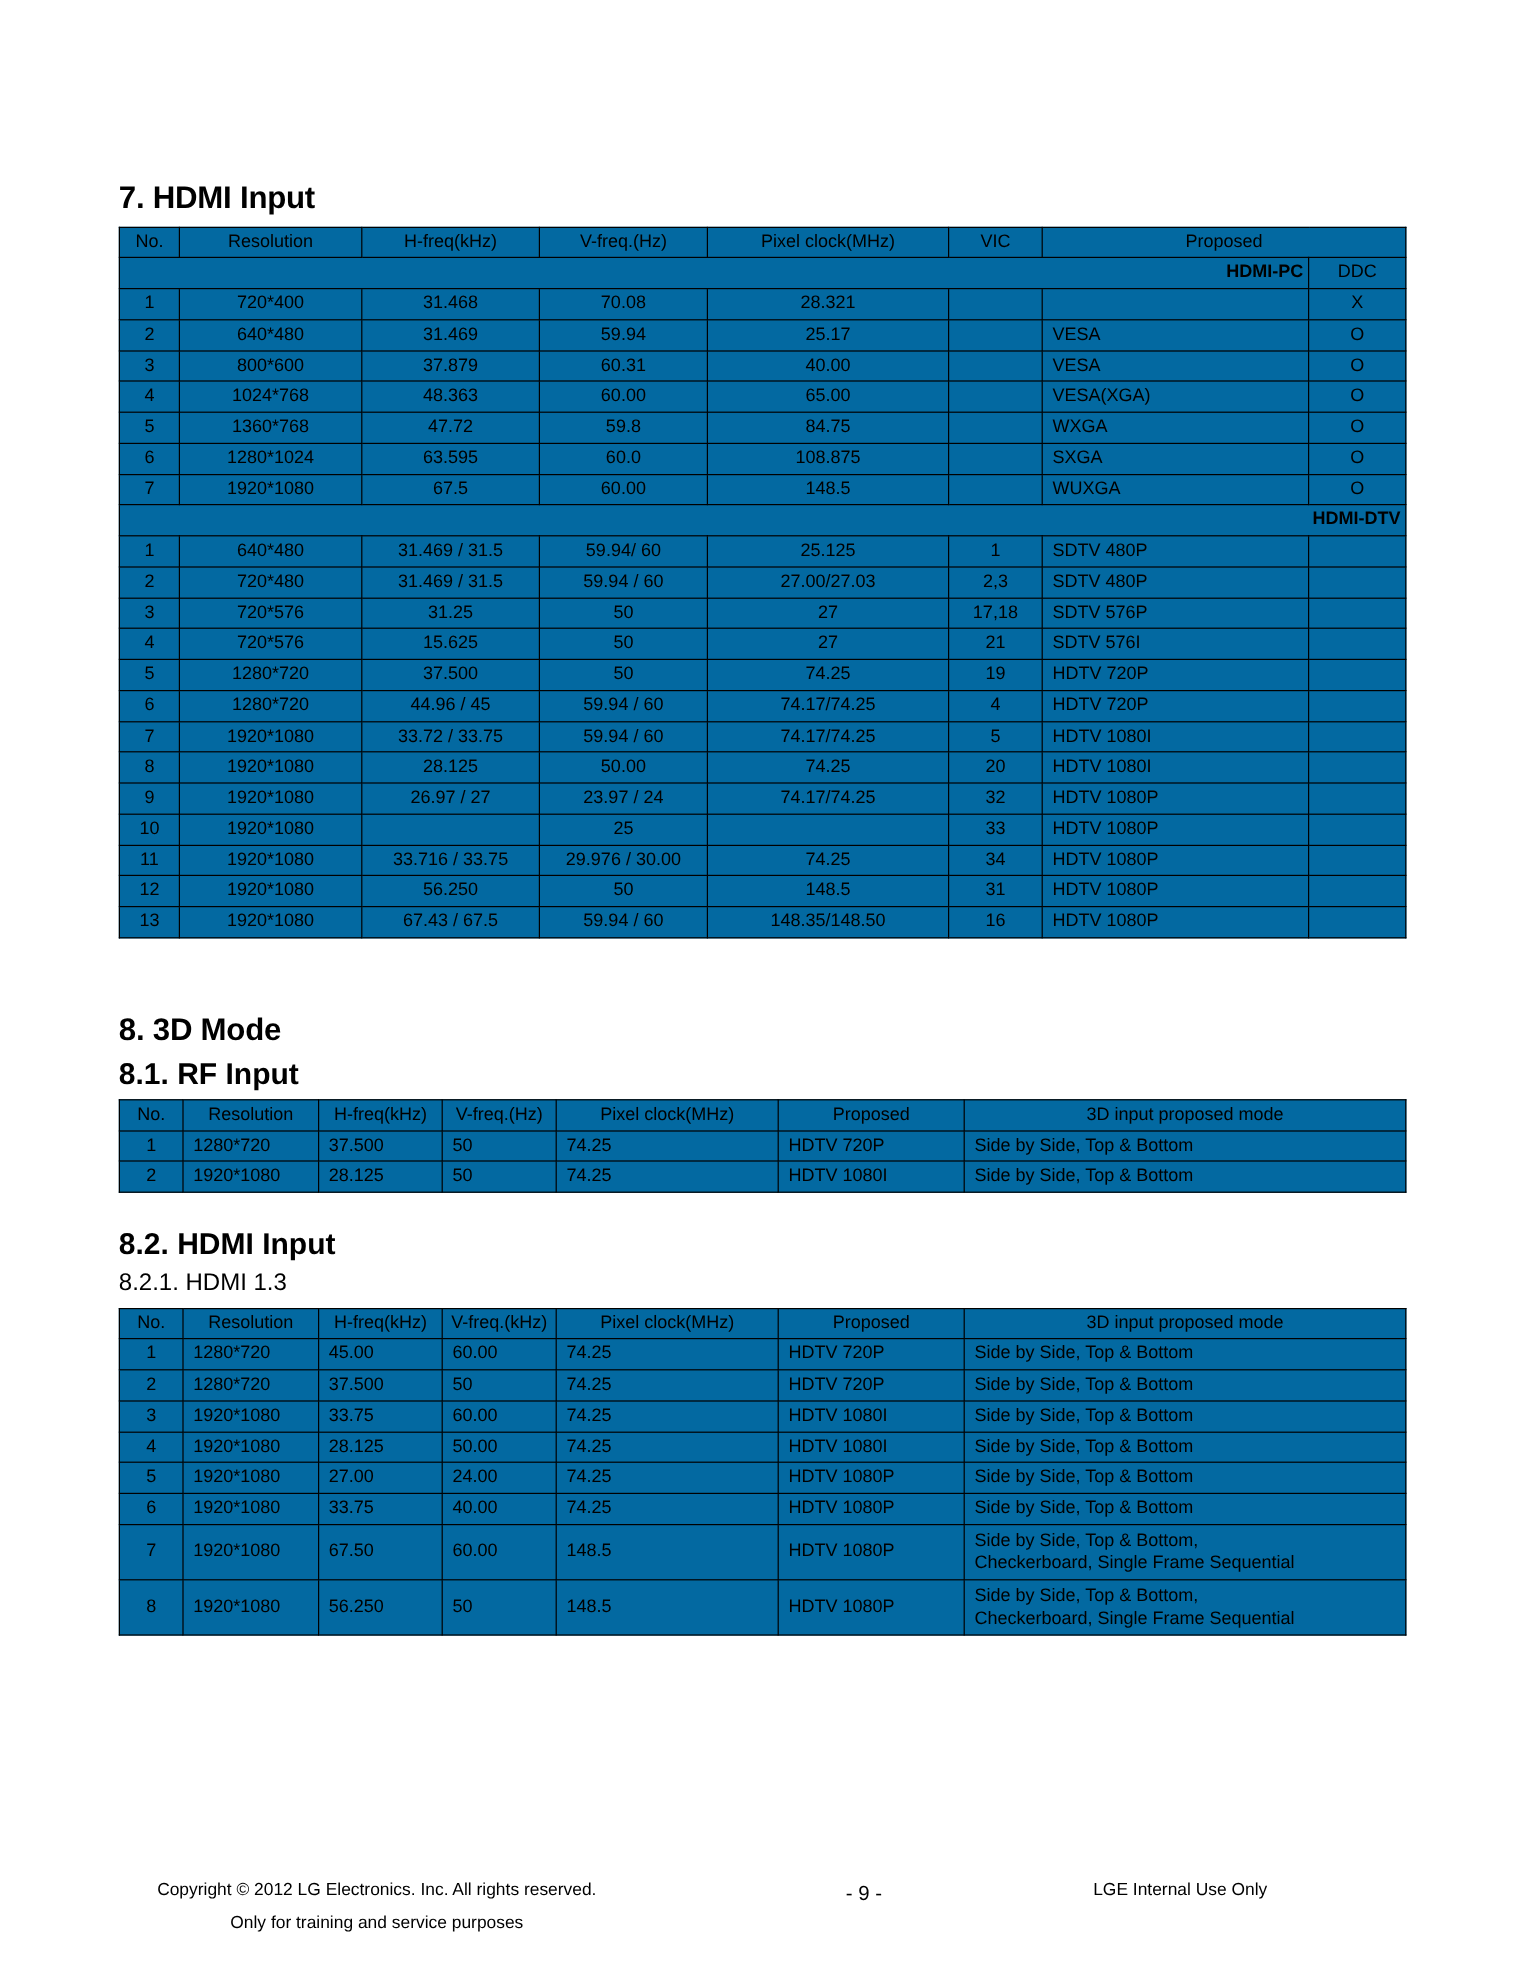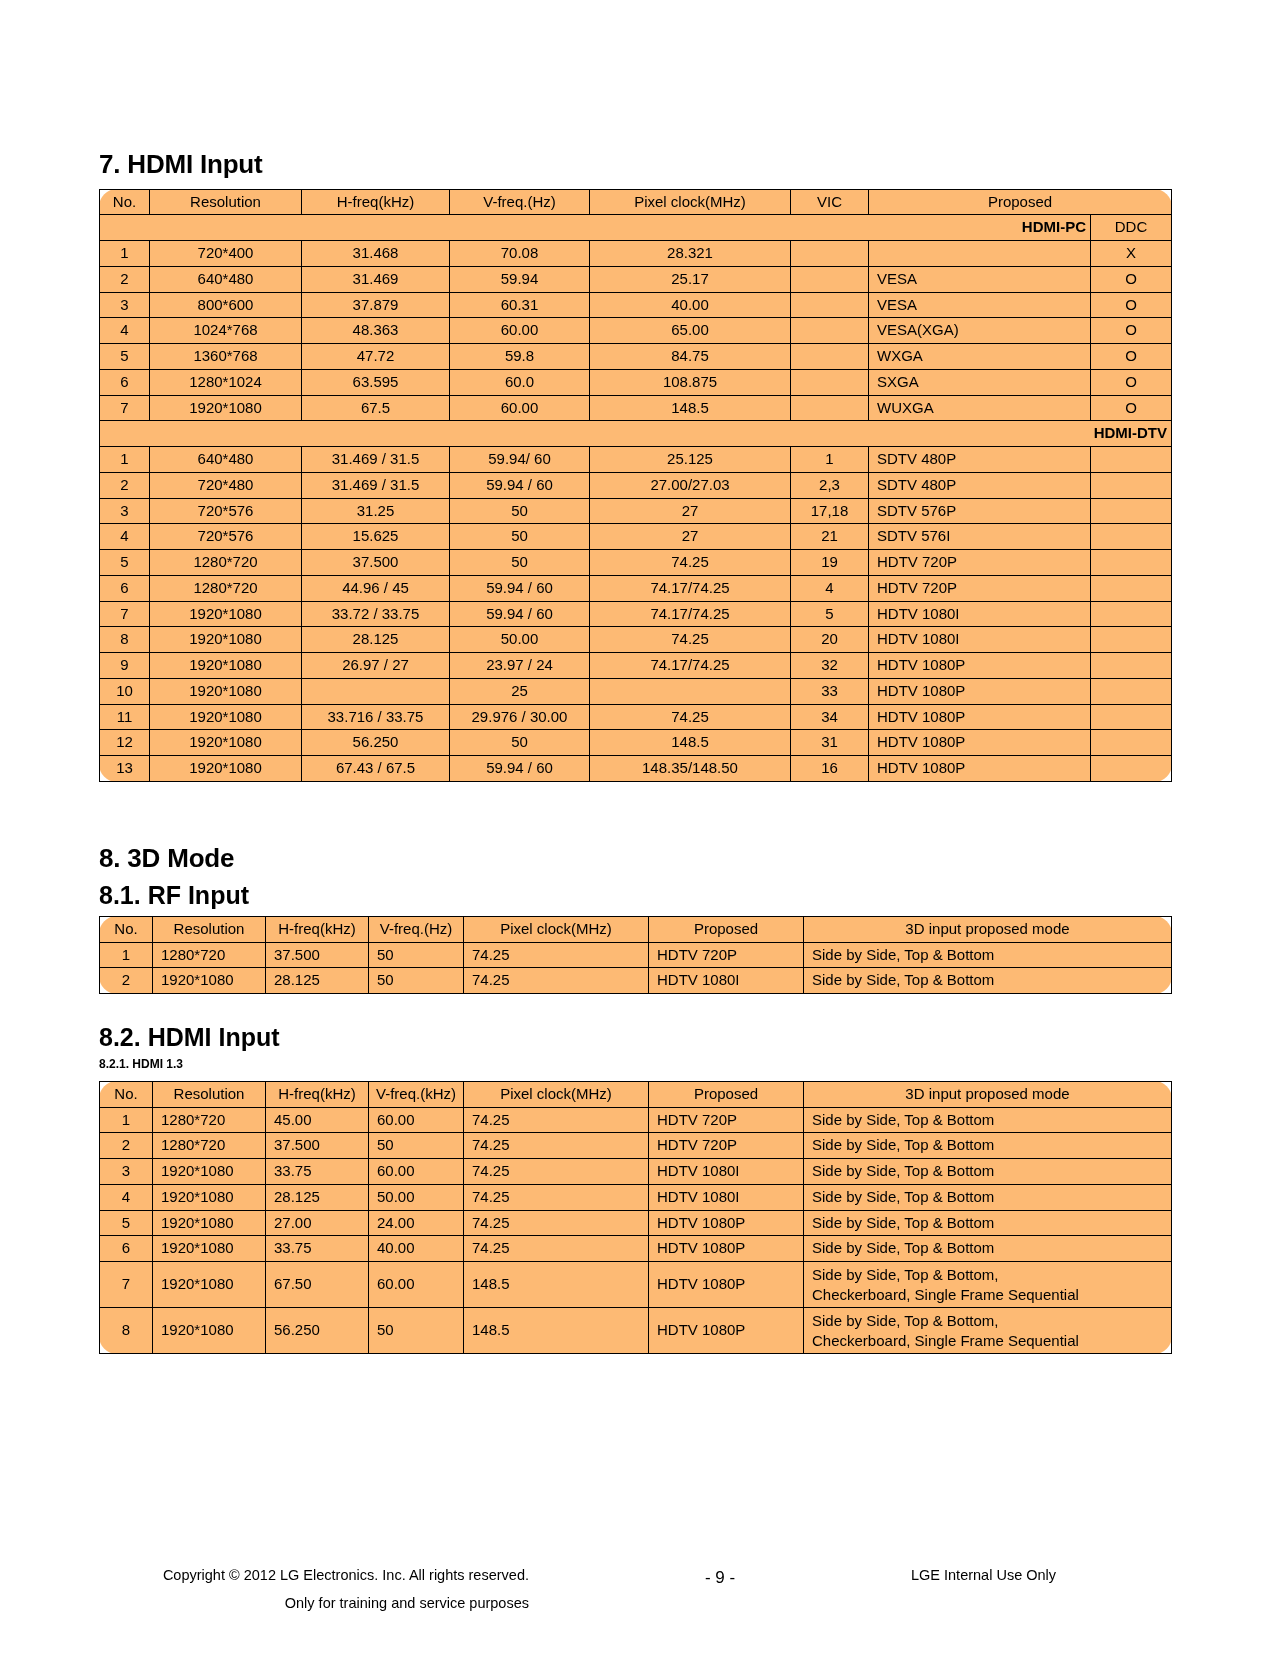--- a/index.html
+++ b/index.html
@@ -36,33 +36,32 @@
     letter-spacing: -0.2px;
     line-height: 1.1;
   }
   h2.sub-title {
     font-size: 25px;
     font-weight: bold;
     margin: 0 0 6px 0;
     line-height: 1.1;
   }
   h3.subsub-title {
-    font-size: 12px;
-    font-weight: bold;
+    font-size: 20px;
+    font-weight: normal;
     margin: 0 0 10px 0;
     line-height: 1.1;
   }
 
   table.spec {
     border-collapse: collapse;
     table-layout: fixed;
     font-size: 15px;
     width: 1072px;
-    background: #fdba74;
-    border-radius: 18px;
+    background: #0369a1;
   }
   table.spec td, table.spec th {
     border: 1px solid #000;
     padding: 3px 4px;
     font-weight: normal;
     vertical-align: middle;
     line-height: 1.25;
     height: 22px;
     box-sizing: border-box;
     white-space: nowrap;
@@ -107,21 +106,21 @@
     top: 1565px;
     width: 1072px;
     font-size: 14.5px;
     line-height: 1.45;
   }
   .footer-row {
     display: flex;
     align-items: flex-start;
     justify-content: space-between;
   }
-  .footer-left { width: 430px; text-align: right; }
+  .footer-left { width: 430px; text-align: center; }
   .footer-center { flex: 0 0 auto; text-align: center; font-size: 17px; padding-top: 1px;}
   .footer-right { width: 260px; }
   .footer-line2 { margin-top: 2px; }
 </style>
 </head>
 <body>
 
 <div class="page">
   <div class="content">
 

